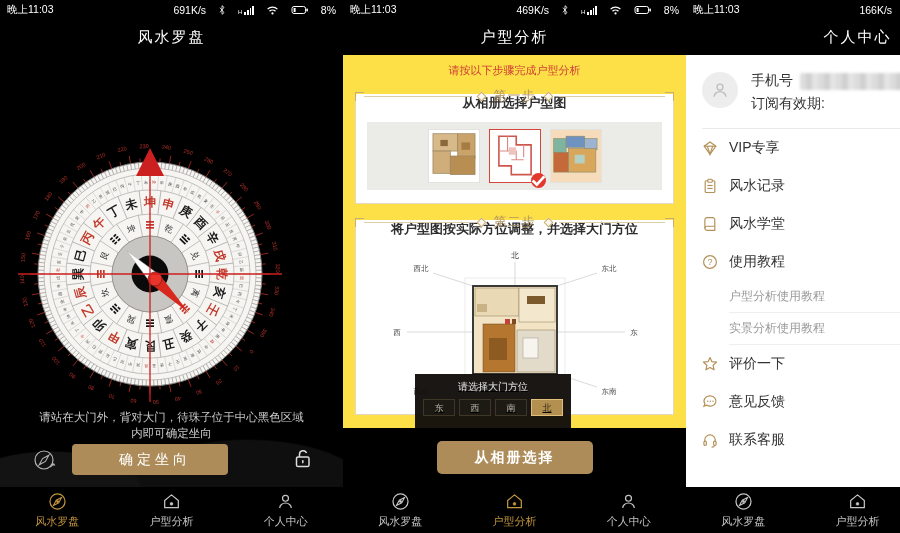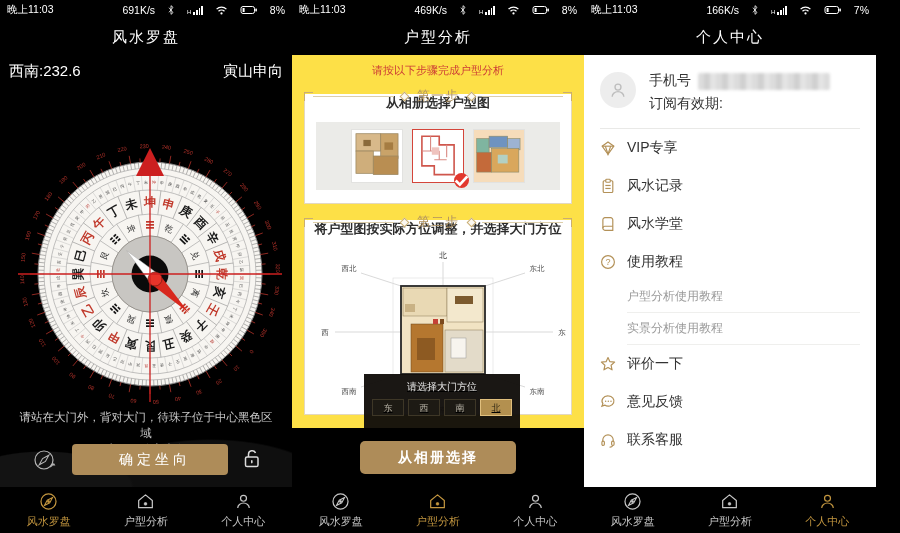--- a/index.html
+++ b/index.html
@@ -1,17 +1,17 @@
 <!DOCTYPE html>
 <html><head>
 <meta charset="utf-8">
 <style>
   html,body{margin:0;padding:0;background:#000;}
   .screen{width:900px;height:533px;display:flex;font-family:"Liberation Sans","DejaVu Sans",sans-serif;overflow:hidden;}
-  .phone{width:292px;height:533px;position:relative;overflow:hidden;background:#fff;flex:none;}
+  .phone{width:343px;height:533px;position:relative;overflow:hidden;background:#fff;flex:none;}
   .phone.dark{background:#000;}
 
   
   .statusbar{position:absolute;top:0;left:0;right:0;height:20px;background:#000;color:#fff;
     display:flex;align-items:center;justify-content:space-between;padding:0 7px;font-size:10.5px;box-sizing:border-box;z-index:9;}
   .sb-right{display:flex;align-items:center;gap:12px;}
   .sig{display:flex;align-items:flex-end;gap:1px;height:9px;}
   .sig i{display:block;width:1.6px;background:#fff;}
   .sig .h{font-style:normal;font-size:6px;line-height:6px;background:none;width:auto;margin-right:1px;}
 
@@ -106,24 +106,20 @@
           </svg>
         <svg width="18" height="10" viewBox="0 0 18 10">
             <rect x="1" y="1.5" width="13.5" height="7" rx="2" stroke="#fff" fill="none"></rect>
             <rect x="15.3" y="3.6" width="1.6" height="2.8" fill="#fff"></rect>
             <rect x="2.6" y="3" width="2" height="4" fill="#fff"></rect>
           </svg>
         <span>8%</span>
       </span>
     </div>
     <div class="titlebar">风水罗盘</div>
-    <div class="compass-row">
-      <span>西南:232.6</span>
-      <span>寅山申向</span>
-    </div>
     <div class="hills"></div>
     <svg class="luopan-wrap" viewBox="0 0 300 270">
         <circle cx="150" cy="134" r="112" fill="#f7f5f1" stroke="#8a8a8a" stroke-width="1"></circle>
         <line x1="150" y1="22" x2="150" y2="14" stroke="#b4322a" stroke-width="0.8"></line>
         <line x1="159.7614431877377" y1="22.426193813724495" x2="160.11006615872836" y2="18.441415021357514" stroke="#b4322a" stroke-width="0.8"></line>
         <line x1="169.4485958986962" y1="23.701531662632704" x2="170.83778132003164" y2="15.823069638535031" stroke="#b4322a" stroke-width="0.8"></line>
         <line x1="178.98773305148234" y1="25.816307455624354" x2="180.02300923189242" y2="21.952604150468076" stroke="#b4322a" stroke-width="0.8"></line>
         <line x1="188.3062560524749" y1="28.754426471978263" x2="191.04241719908026" y2="21.236885505690992" stroke="#b4322a" stroke-width="0.8"></line>
         <line x1="197.33324531495833" y1="32.49352785189521" x2="199.02371836192114" y2="28.868296703748612" stroke="#b4322a" stroke-width="0.8"></line>
         <line x1="206" y1="37.00515477614286" x2="210" y2="30.07695154586736" stroke="#b4322a" stroke-width="0.8"></line>

